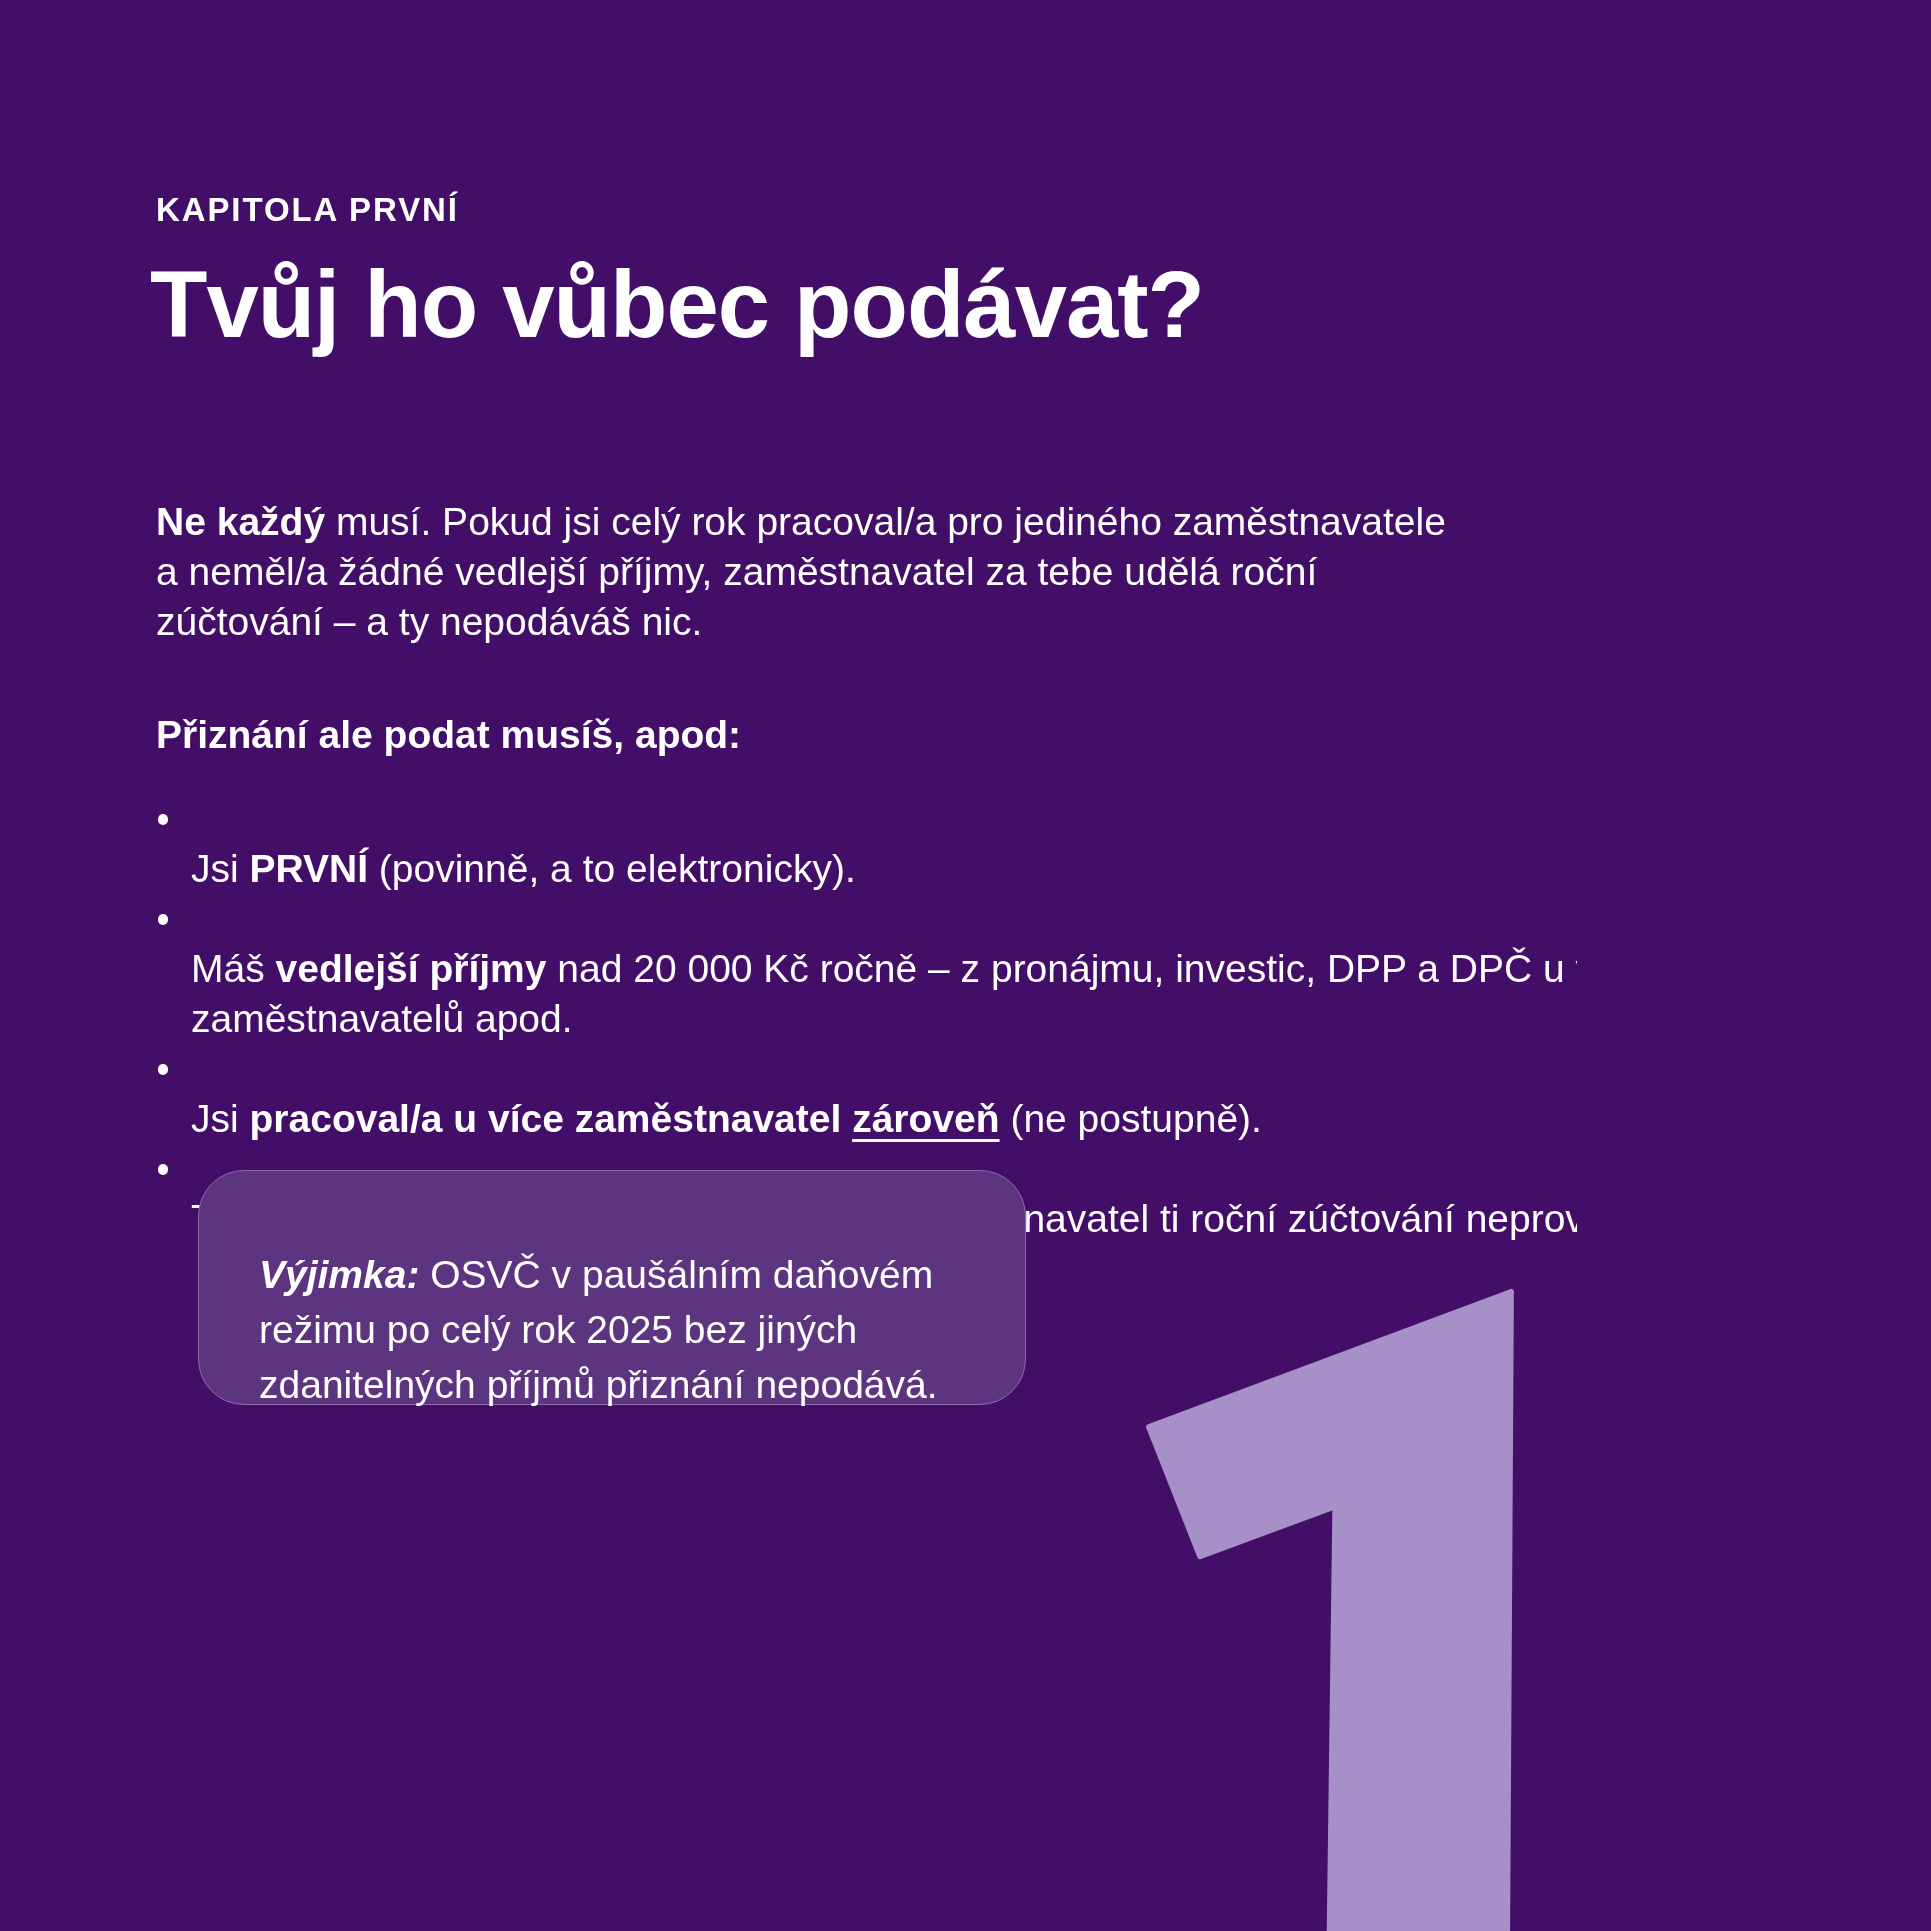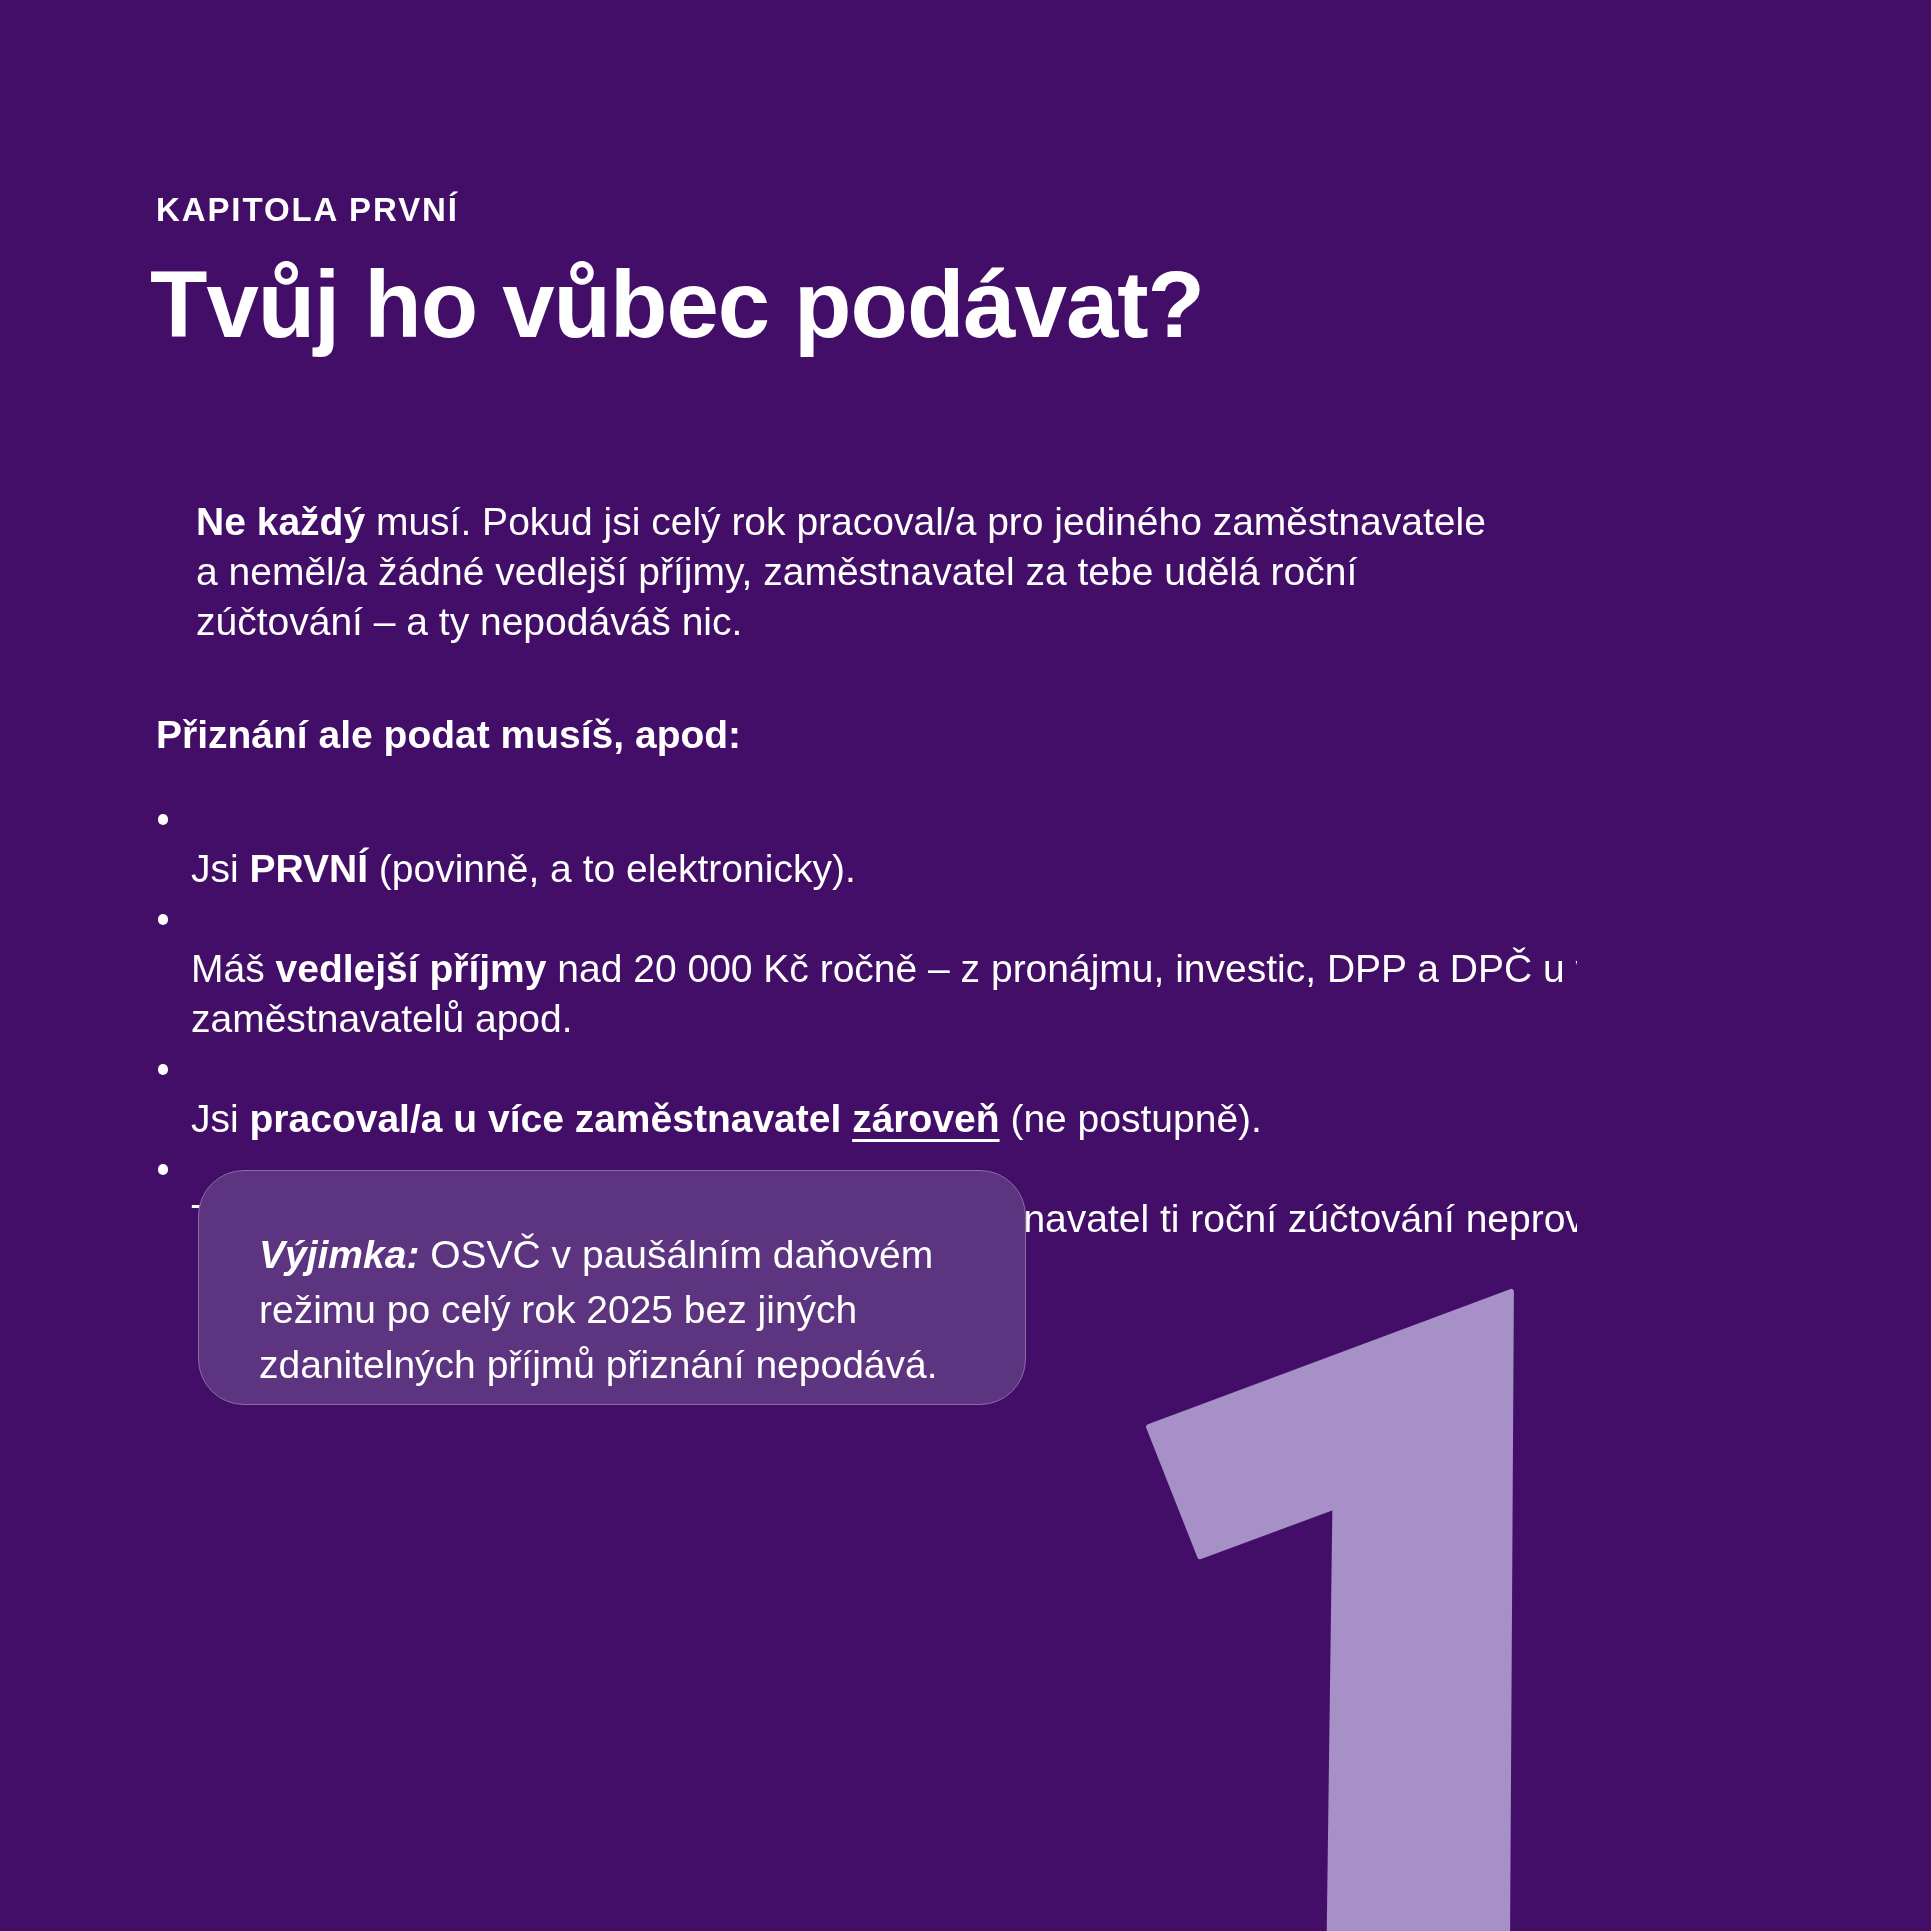--- a/index.html
+++ b/index.html
@@ -30,21 +30,20 @@
   .title{
     position:absolute;left:150px;top:249px;
     font-size:94px;font-weight:800;letter-spacing:-1px;
     line-height:1.2;
     color:var(--text);
   }
   .intro{
     position:absolute;left:156px;top:497px;width:1545px;
     font-size:39px;font-weight:400;line-height:50px;
     white-space:pre-line;
-    margin-left:40px;
   }
   .subhead{
     position:absolute;left:156px;top:713px;
     font-size:39px;font-weight:700;
   }
   .bullets{
     position:absolute;left:156px;top:794px;width:1641px;
     list-style:none;
   }
   .bullets li{
@@ -62,20 +61,21 @@
     position:absolute;left:198px;top:1170px;
     width:828px;height:235px;
     background:var(--note-fill);
     border:1.9px solid var(--note-border);
     border-radius:46px;
     padding:56px 58px 0 60px;
   }
   .note-text{
     font-size:39px;line-height:55px;
     white-space:pre-line;
+    margin-top:20px;
   }
   .numeral-svg{
     position:absolute;left:0;top:0;width:1931px;height:1931px;
     display:block;
   }
   .numeral-svg polygon{
     fill:var(--numeral);
     stroke:var(--numeral);
     stroke-width:6;
     stroke-linejoin:round;

